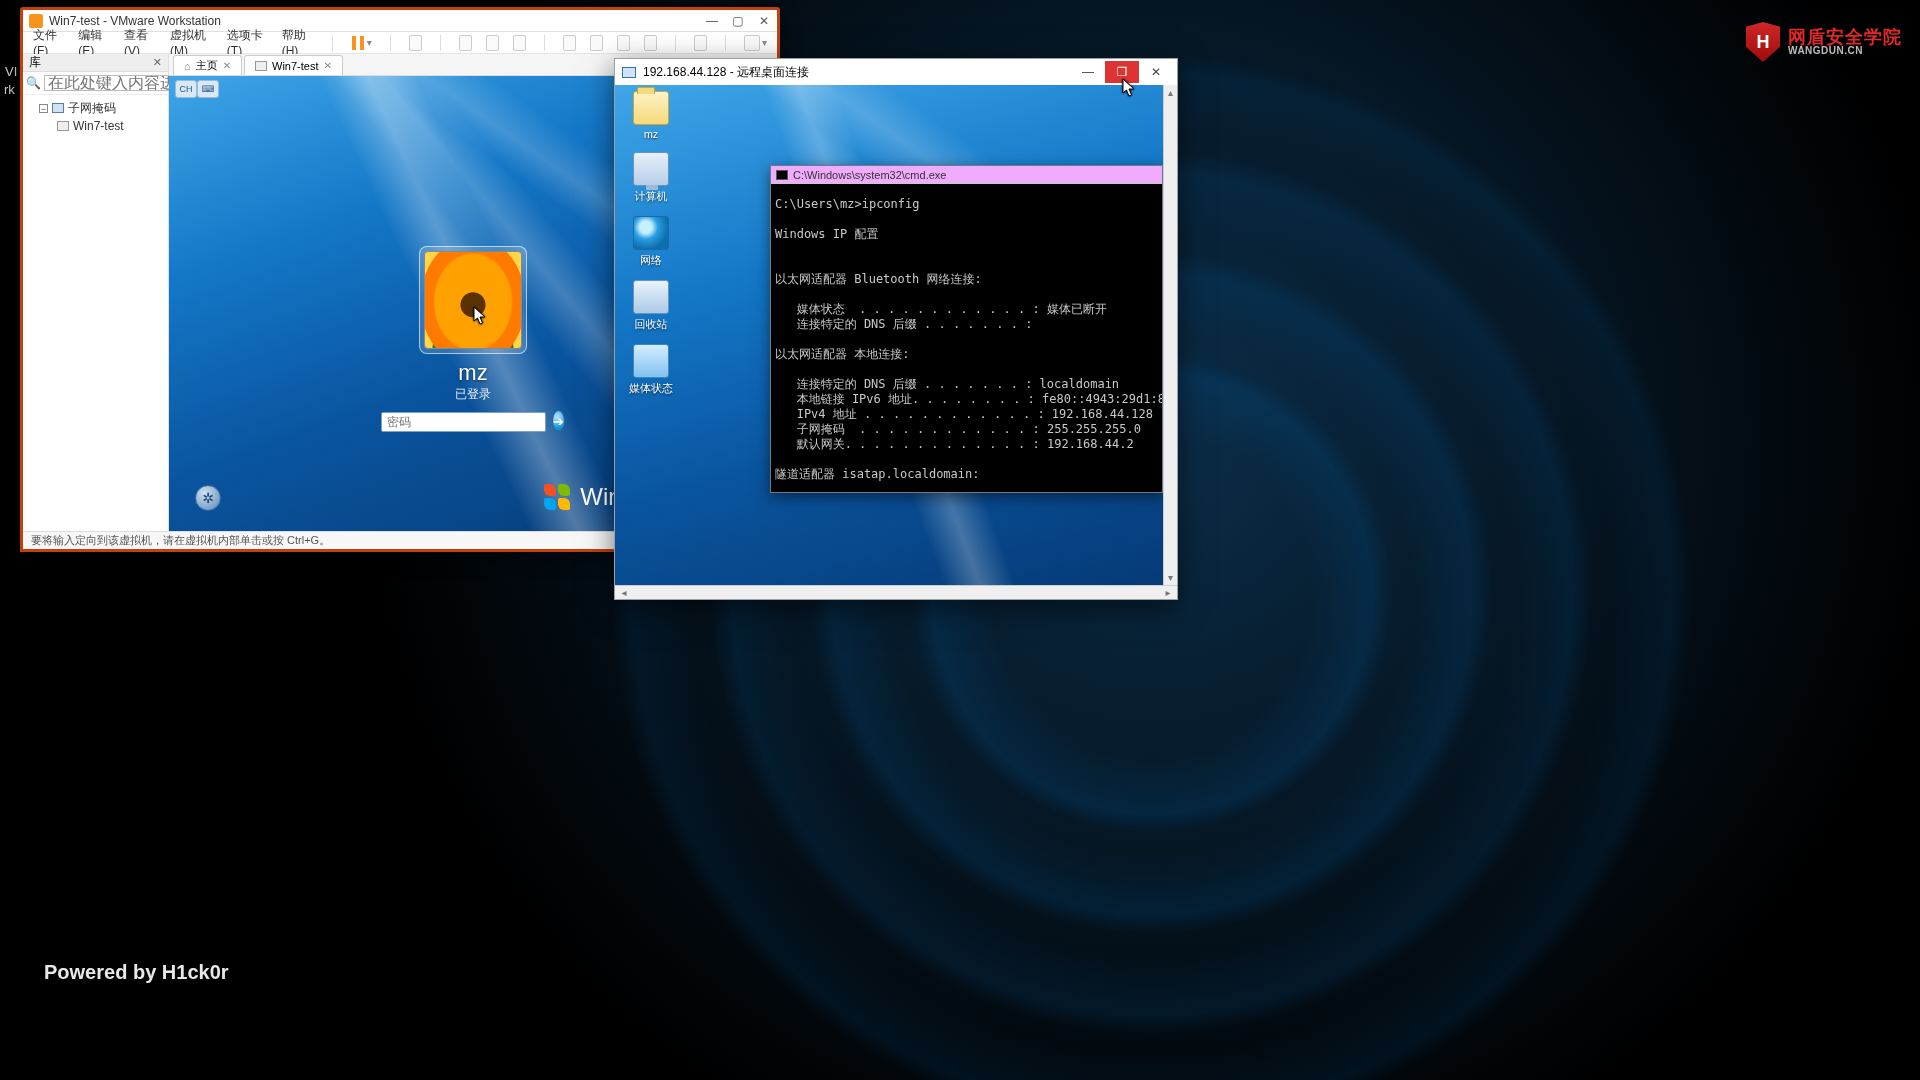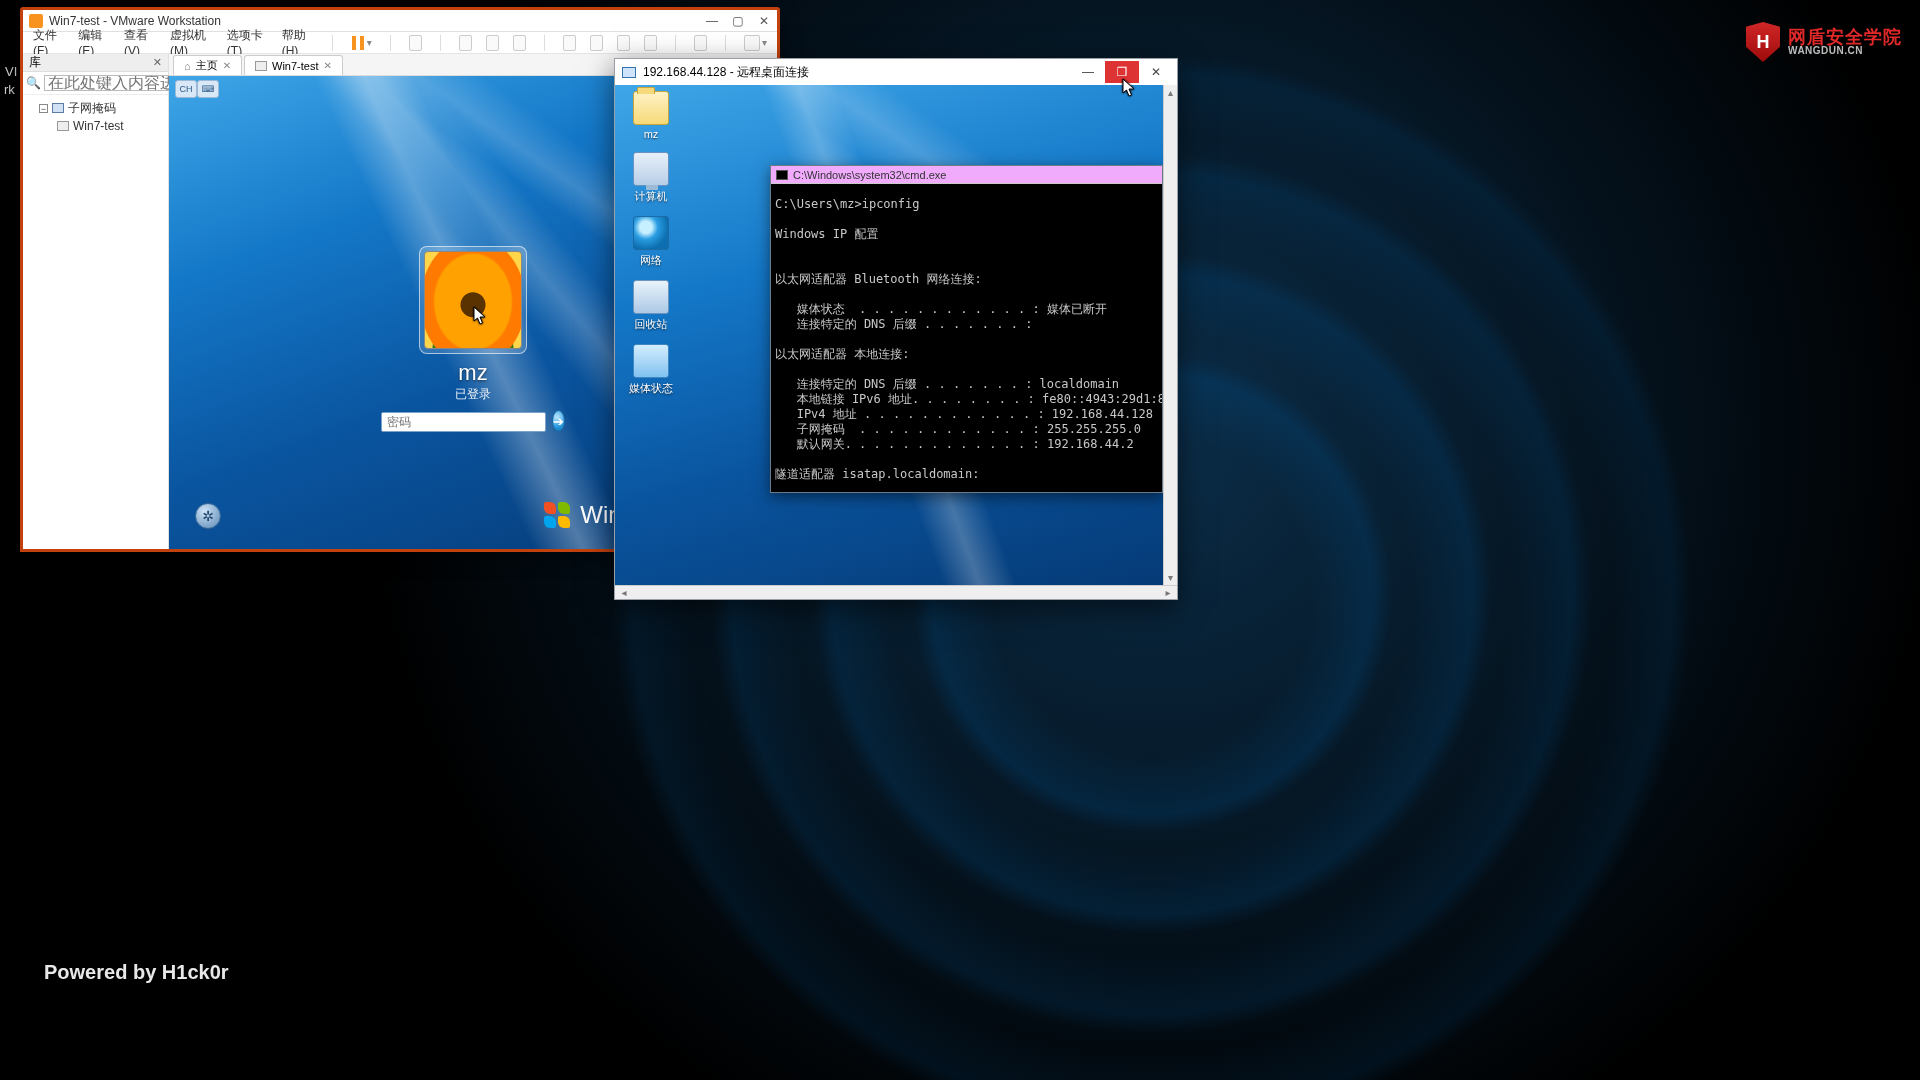--- a/index.html
+++ b/index.html
@@ -248,20 +248,21 @@
               <span></span>
               <span></span>
             </div>
           <span style="font-weight:300">Windows</span>
           <span style="font-weight:300;margin-left:-6px">7</span>
           <span class="ed">企业版</span>
         </div>
       </div>
     </div>
   </div>
+  <div class="statusbar">要将输入定向到该虚拟机，请在虚拟机内部单击或按 Ctrl+G。</div>
 </div>
 
 <div class="abs rdp">
   <div class="titlebar">
     <div class="left">
       <span class="rdpicon"></span>
       <span>192.168.44.128 - 远程桌面连接</span>
     </div>
     <div class="btns">
       <div class="btn">—</div>

